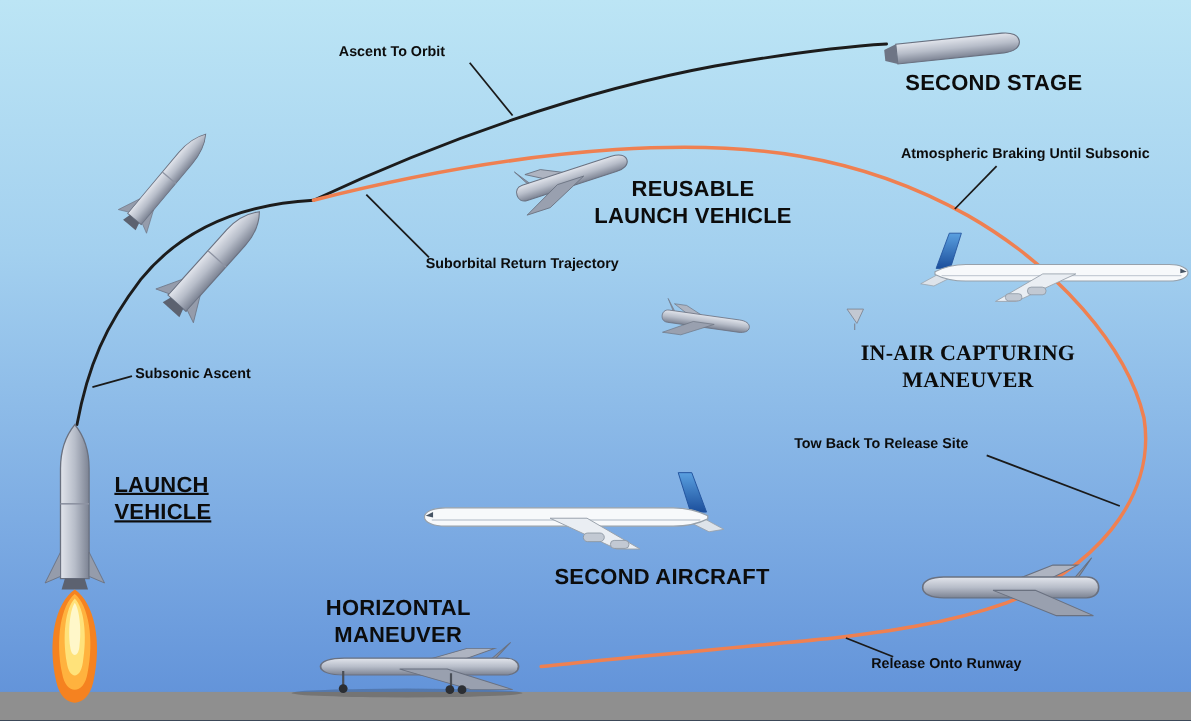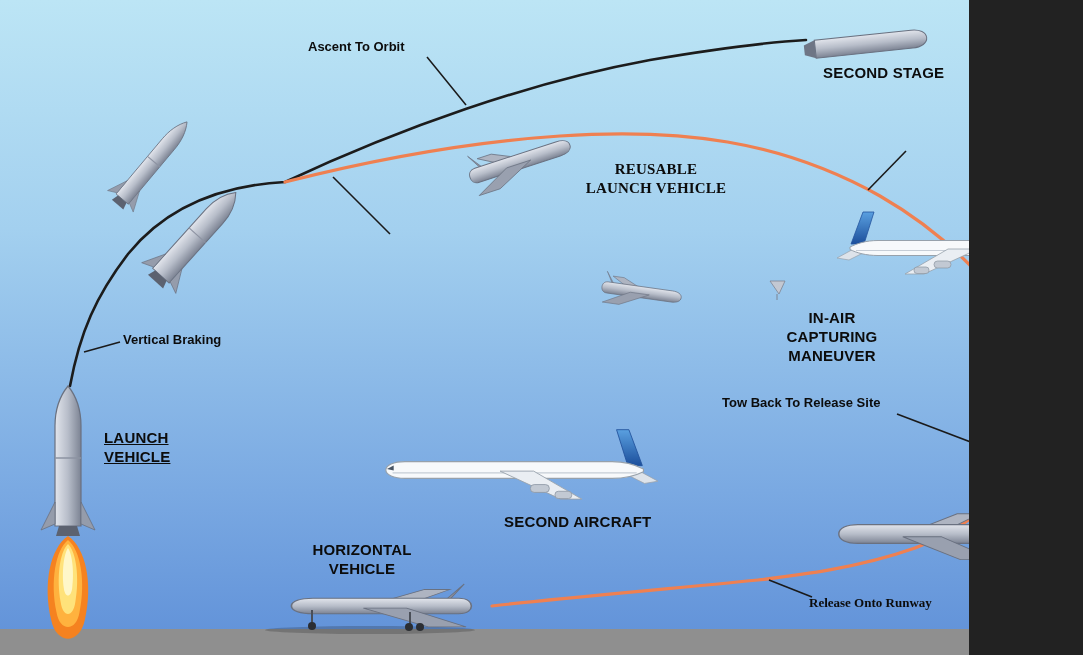--- a/index.html
+++ b/index.html
@@ -1,27 +1,27 @@
 <!DOCTYPE html>
 <html><head>
 <meta charset="utf-8">
 <style>
   html,body{margin:0;padding:0;background:#222;}
   .canvas{
-    position:relative;width:969px;height:655px;overflow:hidden;
+    position:relative;width:1083px;height:655px;overflow:hidden;
     background:linear-gradient(180deg,#bce5f5 0%,#a3d0ef 35%,#7aa9e2 75%,#5f90d8 100%);
     font-family:"Liberation Sans",sans-serif;
   }
   .canvas svg{position:absolute;left:0;top:0;}
   .lbl{
     position:absolute;font-weight:700;color:#0c0c0c;
     white-space:pre-line;line-height:1.25;
     font-family:"Liberation Sans",sans-serif;
   }
-  .caps{font-size:15px;letter-spacing:.2px;}
+  .caps{font-size:20px;letter-spacing:.2px;}
   .sm{font-size:13px;}
   .ctr{text-align:center;transform:translateX(-50%);}
 </style>
 </head>
 <body>
 
 <div class="canvas">
 
   <svg width="1083" height="655" viewBox="0 0 1083 655">
     <defs>
@@ -115,26 +115,28 @@
       <line x1="312" y1="610" x2="312" y2="623" stroke="#4a4f58" stroke-width="2"></line>
       <circle cx="312" cy="626" r="4" fill="#2b2e33"></circle>
       <line x1="410" y1="612" x2="410" y2="624" stroke="#4a4f58" stroke-width="2"></line>
       <circle cx="409" cy="627" r="4" fill="#2b2e33"></circle>
       <circle cx="420" cy="627" r="4" fill="#2b2e33"></circle>
     </g>
   </svg>
 
   <div class="lbl sm" style="left:308px;top:39px;">Ascent To Orbit</div>
   <div class="lbl caps" style="left:823px;top:64px;">SECOND STAGE</div>
-  <div class="lbl caps ctr" style="left:656px;top:160px;font-family:Liberation Serif, serif;">REUSABLE
+  <div class="lbl sm" style="left:819px;top:132px;">Atmospheric Braking Until Subsonic</div>
+  <div class="lbl caps ctr" style="left:630px;top:160px;">REUSABLE
 LAUNCH VEHICLE</div>
-  <div class="lbl caps ctr" style="left:832px;top:309px;">IN-AIR CAPTURING
+  <div class="lbl sm" style="left:387px;top:232px;">Suborbital Return Trajectory</div>
+  <div class="lbl caps ctr" style="left:880px;top:309px;font-family:Liberation Serif, serif;">IN-AIR CAPTURING
 MANEUVER</div>
-  <div class="lbl sm" style="left:123px;top:332px;">Vertical Braking</div>
+  <div class="lbl sm" style="left:123px;top:332px;">Subsonic Ascent</div>
   <div class="lbl caps" style="left:104px;top:429px;text-decoration:underline;">LAUNCH
 VEHICLE</div>
   <div class="lbl sm" style="left:722px;top:395px;">Tow Back To Release Site</div>
   <div class="lbl caps" style="left:504px;top:513px;">SECOND AIRCRAFT</div>
   <div class="lbl caps ctr" style="left:362px;top:541px;">HORIZONTAL
-VEHICLE</div>
-  <div class="lbl sm" style="left:809px;top:595px;font-family:Liberation Serif, serif;">Release Onto Runway</div>
+MANEUVER</div>
+  <div class="lbl sm" style="left:792px;top:595px;">Release Onto Runway</div>
 
 </div>
 
 </body></html>

